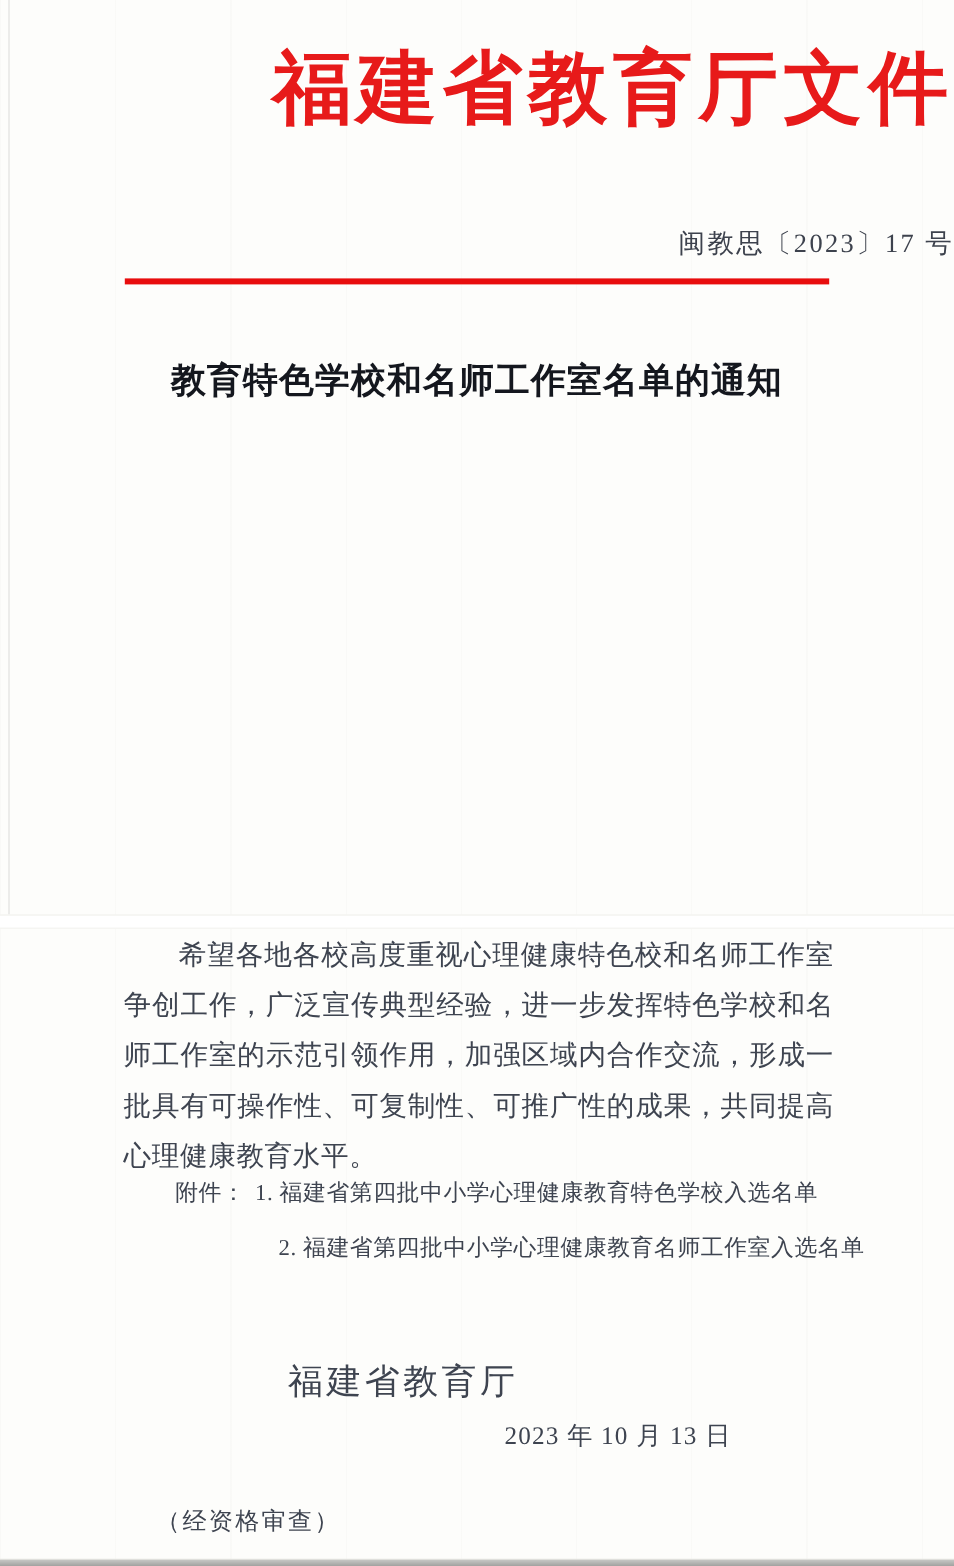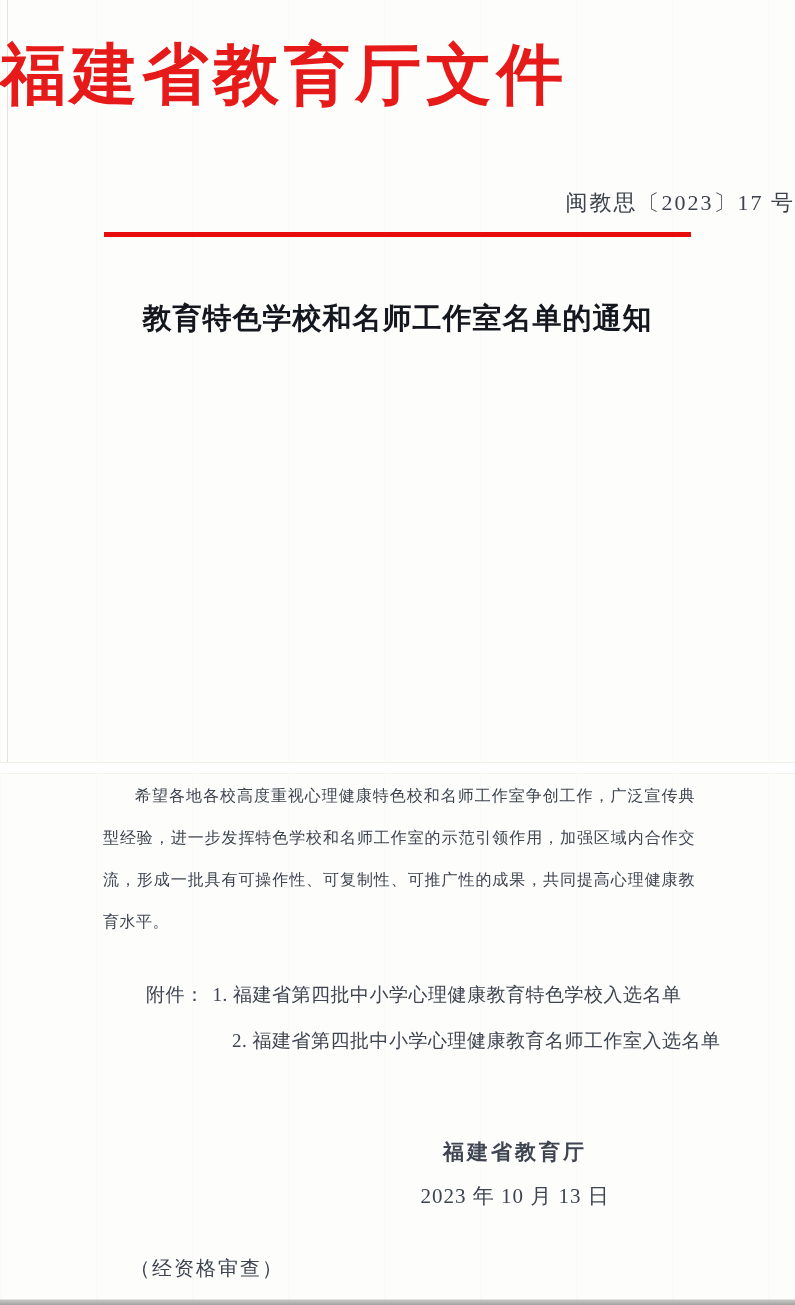--- a/index.html
+++ b/index.html
@@ -16,21 +16,21 @@
     overflow: hidden;
     font-family: "Liberation Serif", "DejaVu Serif", serif;
     color: #3e4450;
   }
   .artifact-left-line {
     position: absolute; left: 7px; top: 0; width: 1px; height: 763px;
     background: #e2e2de;
   }
   .header-title {
     position: absolute; top: 30px; left: 0; right: 0;
-    text-align: left;
+    text-align: right;
     font-size: 66px; line-height: 90px;
     font-weight: bold; letter-spacing: 5px;
     white-space: nowrap;
   }
   .doc-number {
     position: absolute; top: 186px; left: 0; right: 0;
     text-align: right;
     font-size: 22px; line-height: 34px;
     letter-spacing: 2px;
     color: #3d424d;
@@ -48,21 +48,21 @@
   }
   .body-block1 {
     position: absolute; top: 440px; left: 103px; width: 592px;
     font-size: 19px; line-height: 40px; letter-spacing: 0.5px;
     text-align: justify;
   }
   .salutation { white-space: nowrap; }
   .indent { text-indent: 2em; }
   .body-block2 {
     position: absolute; top: 775px; left: 103px; width: 592px;
-    font-size: 16px; line-height: 42px; letter-spacing: 0.5px;
+    font-size: 23px; line-height: 42px; letter-spacing: 0.5px;
     text-align: justify;
   }
   .page-join-band {
     position: absolute; top: 762px; left: 0; right: 0; height: 12px;
     background: #ffffff;
     border-top: 1px solid #f1f1ec;
     border-bottom: 1px solid #f3f3ef;
   }
   .attach-line1 {
     position: absolute; top: 975px; left: 146px;
@@ -70,22 +70,21 @@
     white-space: nowrap;
   }
   .attach-line1 .attach-label { margin-right: 8px; }
   .attach-line2 {
     position: absolute; top: 1021px; left: 232px;
     font-size: 19px; line-height: 40px; letter-spacing: 0.5px;
     white-space: nowrap;
   }
   .signer {
     position: absolute; top: 1136px; left: 240px; width: 550px;
-    text-align: center;
-    font-size: 21px; line-height: 32px; letter-spacing: 3px; font-weight: bold;
+    font-size: 29px; line-height: 32px; letter-spacing: 3px;
   }
   .date {
     position: absolute; top: 1180px; left: 230px; width: 570px;
     text-align: center;
     font-size: 21px; line-height: 32px; letter-spacing: 1px;
   }
   .footer-note {
     position: absolute; top: 1252px; left: 130px;
     font-size: 20px; line-height: 32px; letter-spacing: 2px;
     white-space: nowrap;

